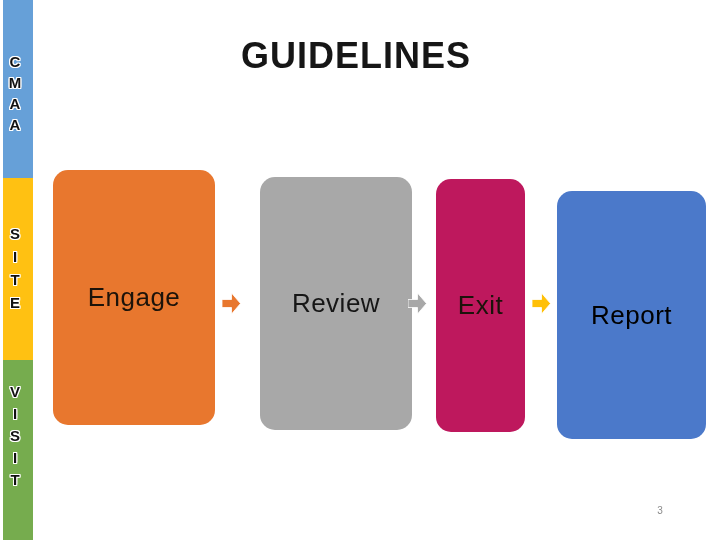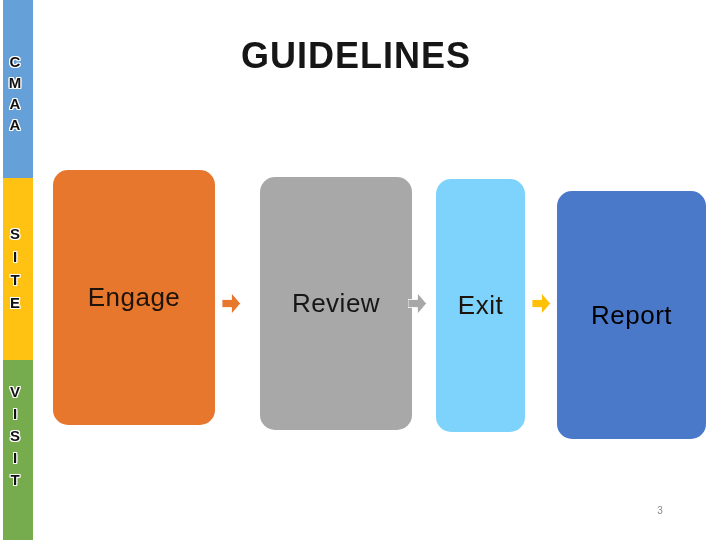--- a/index.html
+++ b/index.html
@@ -32,21 +32,21 @@
   }
 
   
   .step{
     position:absolute;border-radius:15px;
     display:flex;align-items:center;justify-content:center;
     font-size:26px;letter-spacing:.5px;
   }
   .step-engage{left:53px;top:170px;width:162px;height:255px;background:#E8772E;color:#1C130A;}
   .step-review{left:248px;top:177px;width:152px;height:253px;background:#A8A8A8;color:#161616;margin-left:12px;}
-  .step-exit{left:436px;top:179px;width:89px;height:253px;background:#7dd3fc;color:#1C130A;justify-content:center;}
+  .step-exit{left:436px;top:179px;width:89px;height:253px;background:#be185d;color:#1C130A;justify-content:center;}
   .step-report{left:557px;top:179px;width:149px;height:248px;background:#4B79CA;color:#000000;margin-top:12px;}
 
   
   .flow-arrow{position:absolute;top:292px;width:19px;height:23px;}
   .arrow-1{left:222px;}
   .arrow-2{left:408px;}
   .arrow-3{left:532px;}
   .arrow-1 polygon{fill:#E8772E;}
   .arrow-2 polygon{fill:#A8A8A8;}
   .arrow-3 polygon{fill:#FFC008;}

